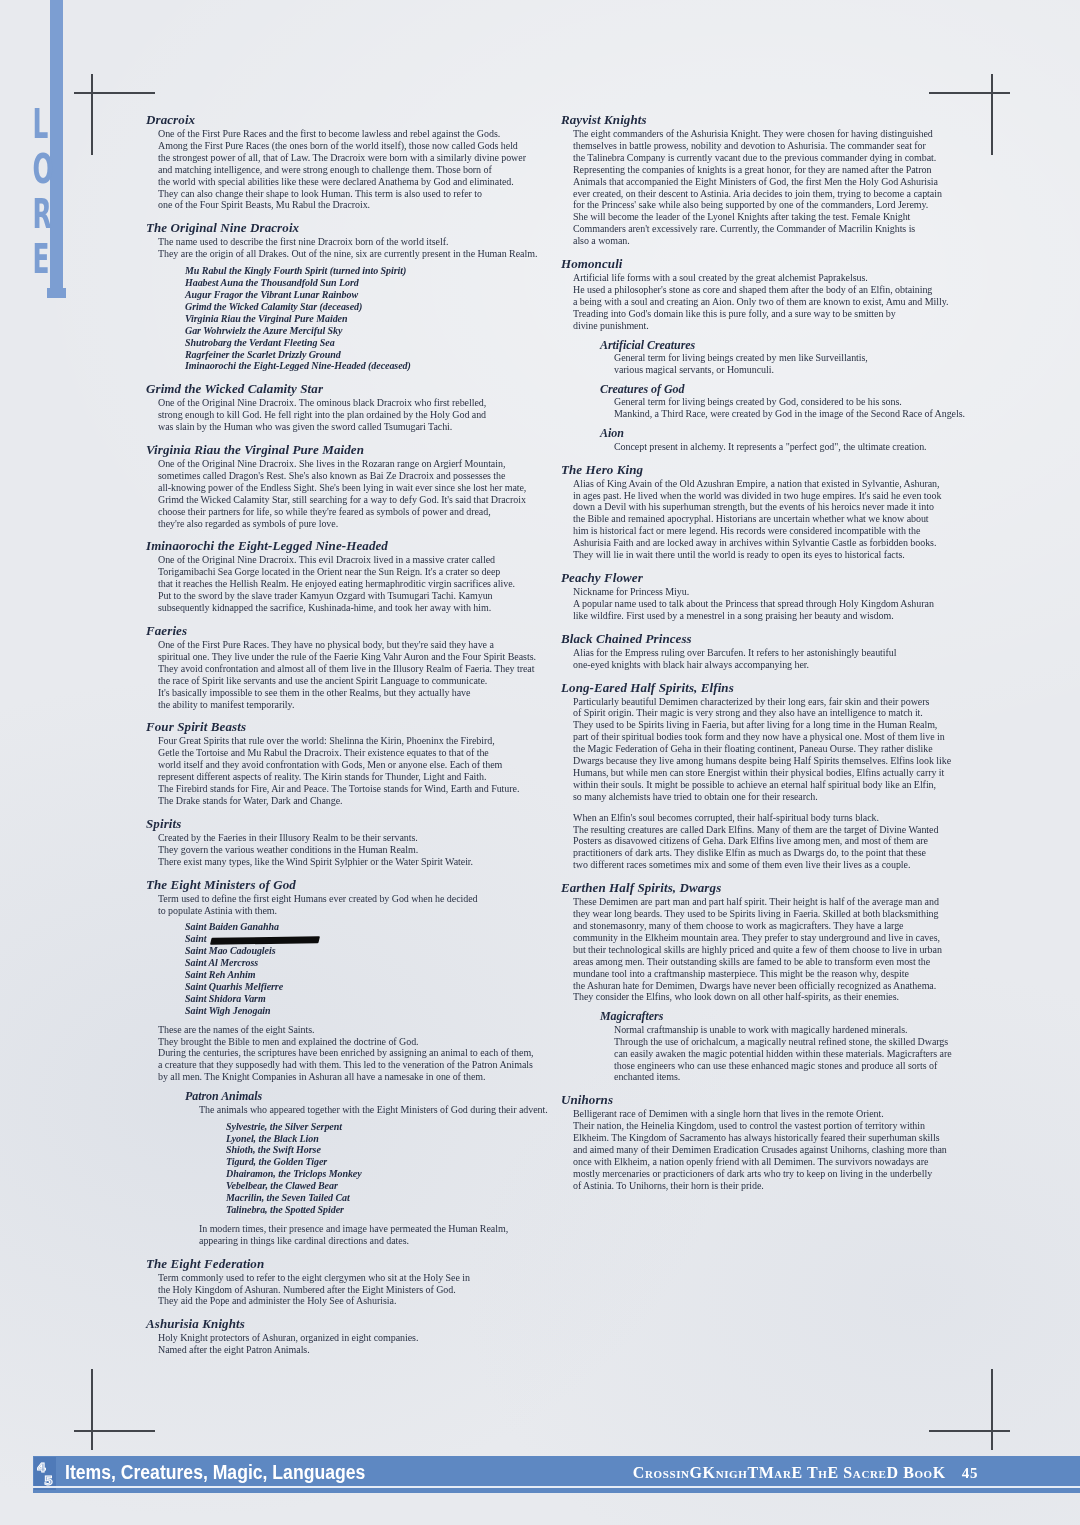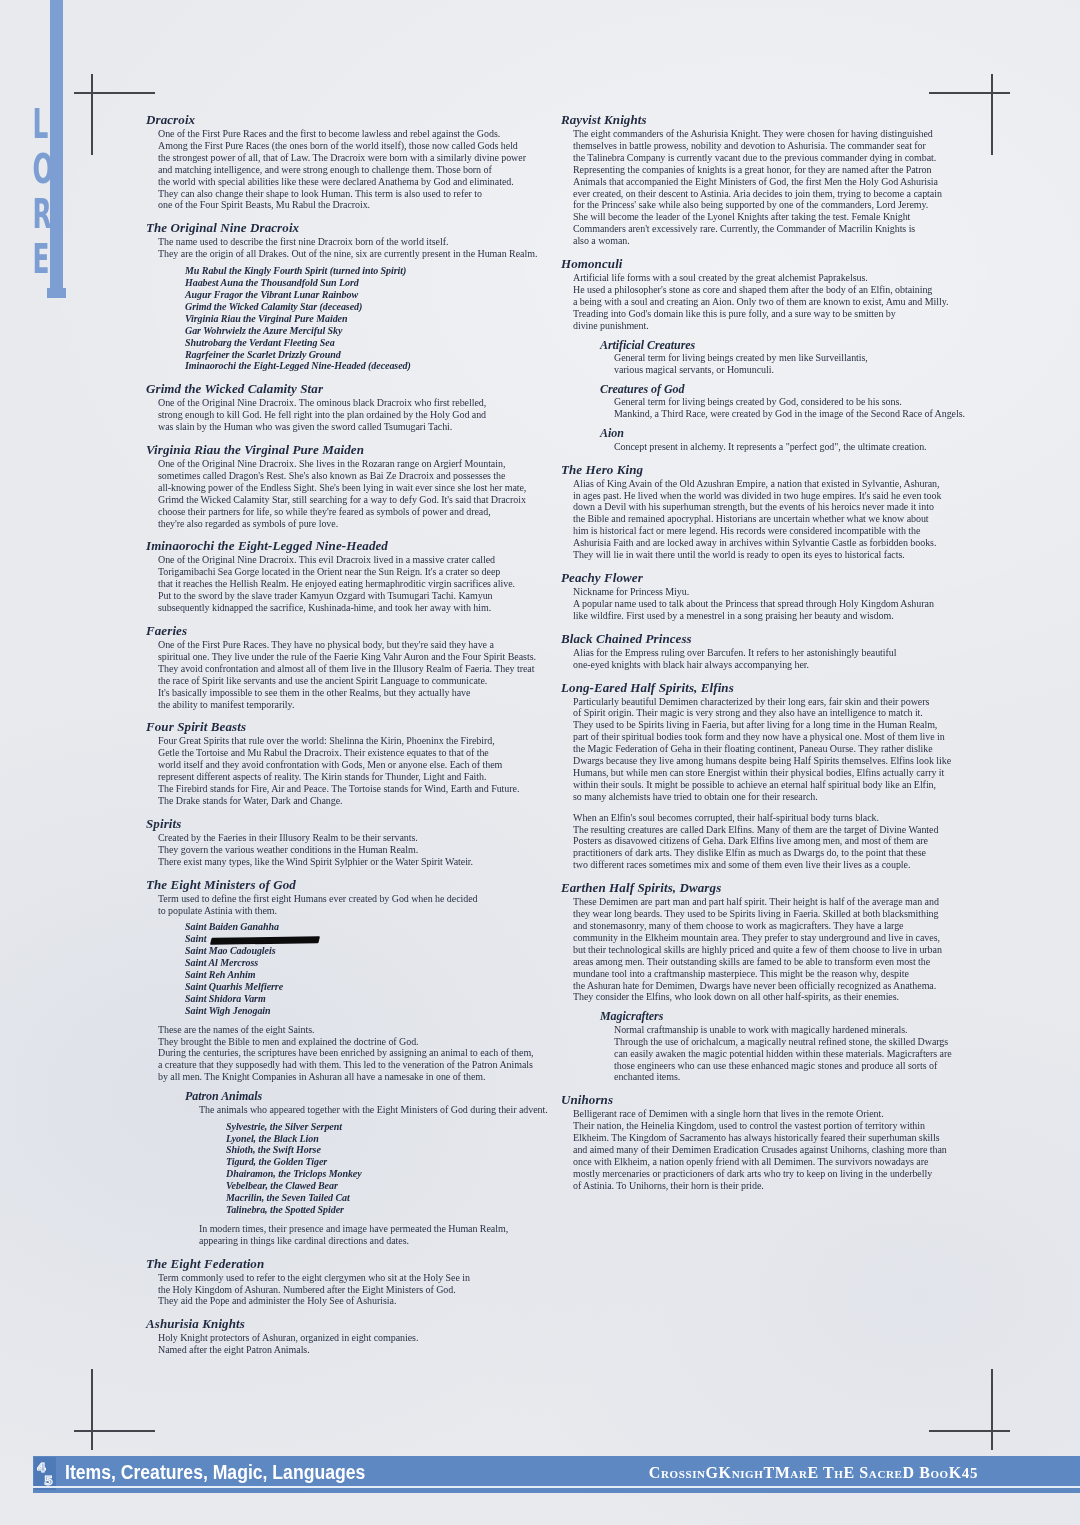--- a/index.html
+++ b/index.html
@@ -44,21 +44,21 @@
     font-family:"DejaVu Sans",sans-serif;font-weight:bold;font-size:13px;line-height:13px;
     color:rgba(255,255,255,.35);-webkit-text-stroke:1px #fff;}
   .corner-num span:first-child{margin-right:7px;}
   .corner-num span:last-child{margin-left:7px;}
   .foot-left{position:absolute;left:32px;top:5px;color:#fff;
     font-family:"Liberation Sans",sans-serif;font-weight:bold;font-size:20px;
     transform:scaleX(.88);transform-origin:left center;white-space:nowrap;}
   .foot-right{position:absolute;right:102px;top:8px;color:#fff;white-space:nowrap;
     font-family:"Liberation Serif",serif;font-weight:bold;font-variant:small-caps;
     font-size:16px;letter-spacing:.6px;}
-  .foot-right .pageno{font-variant:normal;font-size:15px;}
+  .foot-right .pageno{margin-left:16px;font-variant:normal;font-size:15px;}
 </style>
 </head>
 <body>
 
 <div class="page">
   <div class="side-bar"></div>
   <div class="lore-label">
       <span>L</span>
       <span>O</span>
       <span>R</span>

